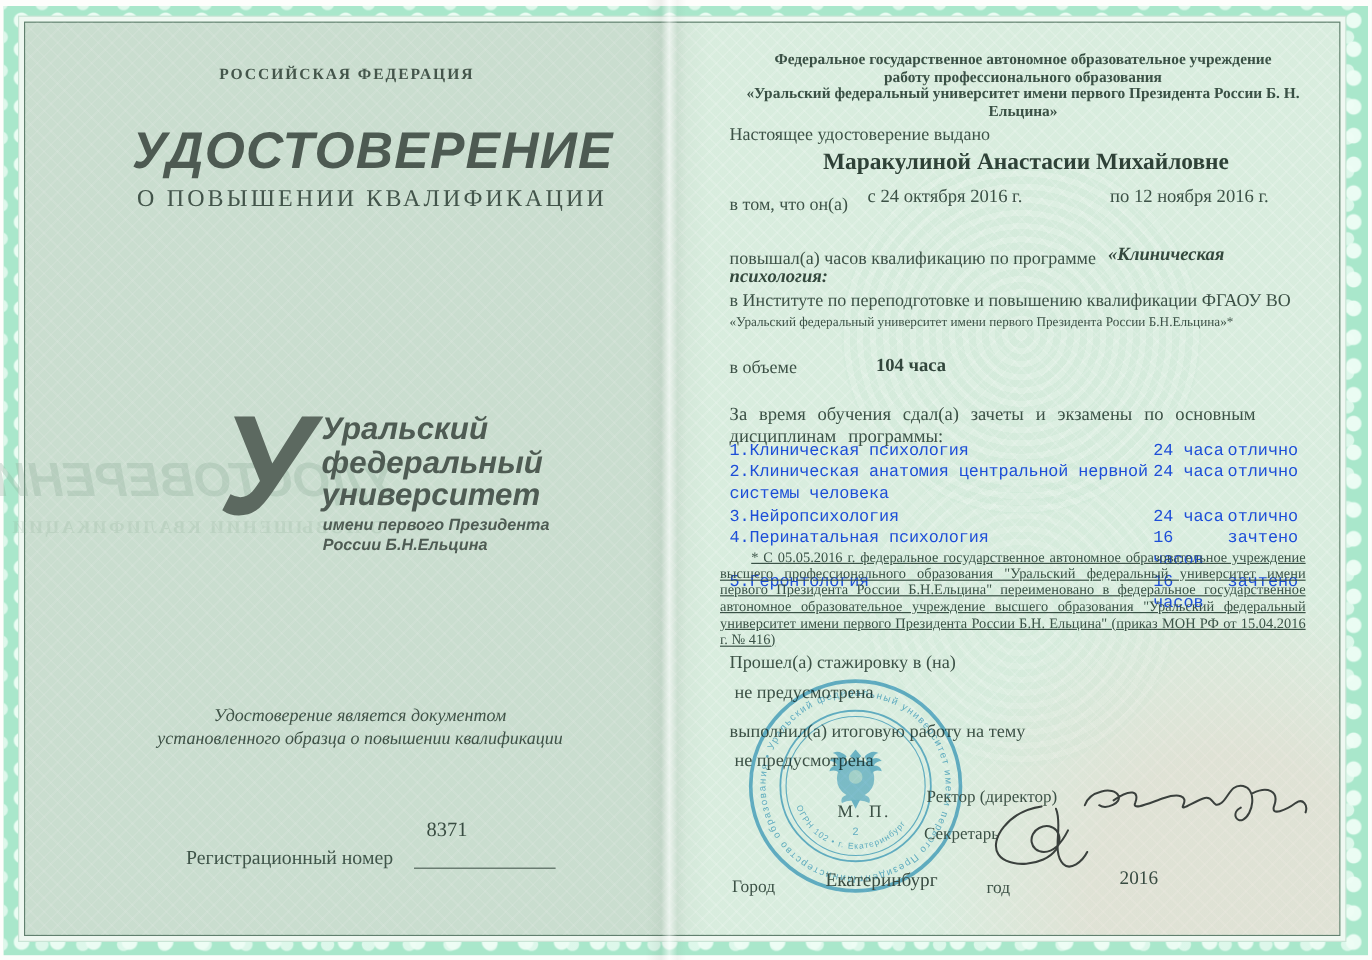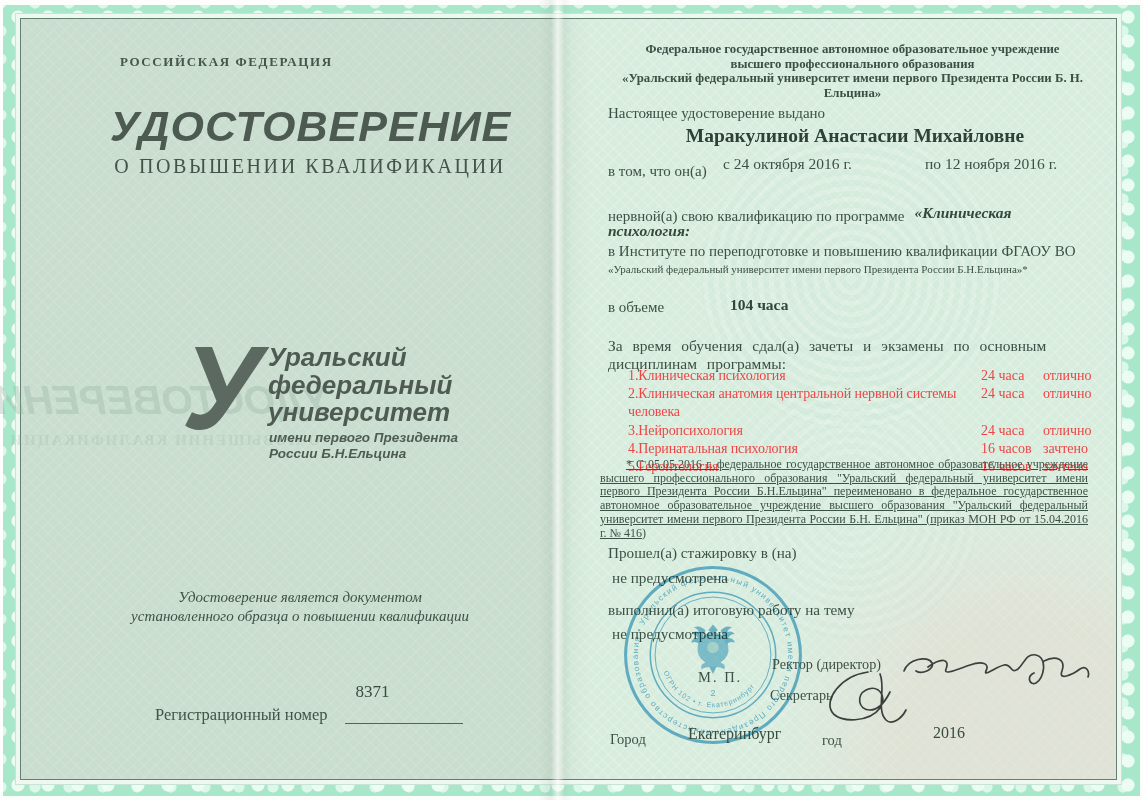--- a/index.html
+++ b/index.html
@@ -25,21 +25,21 @@
       radial-gradient(circle at 92% 96%, rgba(236,206,196,.34) 0 120px, rgba(236,206,196,0) 260px),
       linear-gradient(90deg, rgba(173,190,177,.30) 0 47%, rgba(226,243,230,.22) 52% 100%);}
   .rosette{position:absolute;border-radius:50%;opacity:.5;
     background:repeating-radial-gradient(circle, rgba(255,255,255,.22) 0 5px, rgba(170,215,190,.16) 5px 11px);}
   .fold{position:absolute;left:538px;top:0;width:34px;height:100%;
     background:linear-gradient(90deg, rgba(90,110,95,0) 0%, rgba(90,110,95,.10) 38%, rgba(255,255,255,.55) 58%, rgba(120,140,125,.07) 78%, rgba(120,140,125,0) 100%);}
   .el{position:absolute;}
   .serif{font-family:"Liberation Serif", serif;color:#3c5146;}
   .sans{font-family:"Liberation Sans", sans-serif;font-style:italic;}
   
-  .country{left:120px;top:54px;width:370px;text-align:left;font-size:13px;font-weight:bold;letter-spacing:1.6px;color:#44554b;}
+  .country{left:104px;top:54px;width:370px;text-align:center;font-size:13px;font-weight:bold;letter-spacing:1.6px;color:#44554b;}
   .title{left:110px;top:102px;width:400px;text-align:center;font-size:43px;font-weight:bold;letter-spacing:1px;color:#4d5a52;}
   .subtitle{left:110px;top:155px;width:400px;text-align:center;font-size:20px;letter-spacing:2.6px;color:#42544a;}
   .wm{transform:scaleX(-1);color:rgba(140,172,152,.30);font-weight:bold;white-space:nowrap;}
   .wm1{left:30px;top:378px;width:300px;font-size:40px;text-align:center;}
   .wm2{left:40px;top:432px;width:280px;font-size:15px;letter-spacing:2px;text-align:center;color:rgba(140,172,152,.22);}
   .logo-glyph{left:182px;top:332px;font-size:118px;line-height:112px;font-weight:bold;color:#5c6960;}
   .logo-text{left:268px;top:344px;width:230px;font-weight:bold;font-size:26px;line-height:27.5px;color:#4e5b53;}
   .logo-sub{left:269px;top:430px;width:230px;font-size:13.5px;line-height:15.5px;font-weight:bold;color:#4e5b53;}
   .docnote{left:80px;top:588px;width:440px;text-align:center;font-style:italic;font-size:15px;line-height:19px;color:#3e5146;}
   .regval{left:290px;top:682px;width:165px;text-align:center;font-size:17px;color:#384b41;}
@@ -55,21 +55,21 @@
   .progline1{left:608px;top:207px;width:480px;font-size:15px;}
   .progname{font-weight:bold;font-style:italic;font-size:15.5px;color:#34483d;}
   .prog1b{position:relative;top:-3px;margin-left:10px;}
   .progline2{left:608px;top:223px;font-size:15.5px;font-weight:bold;font-style:italic;color:#34483d;}
   .inst1{left:608px;top:243px;font-size:15px;}
   .inst2{left:608px;top:263px;font-size:11px;}
   .vol{left:608px;top:299px;font-size:15px;}
   .volval{left:730px;top:296px;font-size:15.5px;font-weight:bold;color:#32463c;}
   .exams1{left:608px;top:337px;width:480px;font-size:15.5px;word-spacing:6px;}
   .exams2{left:608px;top:355px;font-size:15.5px;word-spacing:6px;}
-  .courses{left:628px;top:367px;width:477px;font-size:14px;line-height:18.2px;color:#ef4444;font-family:Liberation Serif, serif;}
+  .courses{left:608px;top:367px;width:477px;font-size:14px;line-height:18.2px;color:#1d4ed8;font-family:Liberation Mono, monospace;}
   .course-row{display:flex;}
   .c-name{flex:1;letter-spacing:-0.1px;}
   .c-hours{width:62px;}
   .c-grade{width:62px;}
   .footnote{left:600px;top:458px;width:488px;font-size:12px;line-height:13.7px;text-align:justify;text-indent:26px;color:#3a5246;text-decoration:underline;}
   .intern{left:608px;top:544px;font-size:15.2px;}
   .internval{left:612px;top:569px;font-size:15.2px;}
   .thesis{left:608px;top:601px;font-size:15.2px;}
   .thesisval{left:612px;top:625px;font-size:15.2px;}
   .rector{left:772px;top:656px;font-size:14.2px;}
@@ -118,32 +118,32 @@
     <div>Удостоверение является документом</div>
     <div>установленного образца о повышении квалификации</div>
   </div>
 
   <div class="el serif regval">8371</div>
   <div class="el serif reglabel">Регистрационный номер</div>
   <div class="el regline"></div>
 
   <div class="el serif orghdr">
     <div>Федеральное государственное автономное образовательное учреждение</div>
-    <div>высшего профессионального образования</div>
+    <div>работу профессионального образования</div>
     <div>«Уральский федеральный университет имени первого Президента России  Б. Н. Ельцина»</div>
   </div>
 
   <div class="el serif issued">Настоящее удостоверение выдано</div>
   <div class="el serif holder">Маракулиной Анастасии Михайловне</div>
   <div class="el serif that">в том, что он(а)</div>
   <div class="el serif datefrom">с  24  октября  2016 г.</div>
   <div class="el serif dateto">по 12  ноября  2016 г.</div>
 
   <div class="el serif progline1">
-    <span>нервной(а) свою квалификацию по программе</span><span class="progname prog1b">«Клиническая психология:</span>
+    <span>повышал(а) часов квалификацию по программе</span><span class="progname prog1b">«Клиническая психология:</span>
   </div>
   <div class="el serif inst1">в Институте по переподготовке и повышению квалификации ФГАОУ ВО</div>
   <div class="el serif inst2">«Уральский федеральный университет имени первого Президента России Б.Н.Ельцина»*</div>
 
   <div class="el serif vol">в объеме</div>
   <div class="el serif volval">104 часа</div>
 
   <div class="el serif exams1">За  время  обучения  сдал(а)  зачеты  и  экзамены  по  основным</div>
   <div class="el serif exams2">дисциплинам  программы:</div>
 

